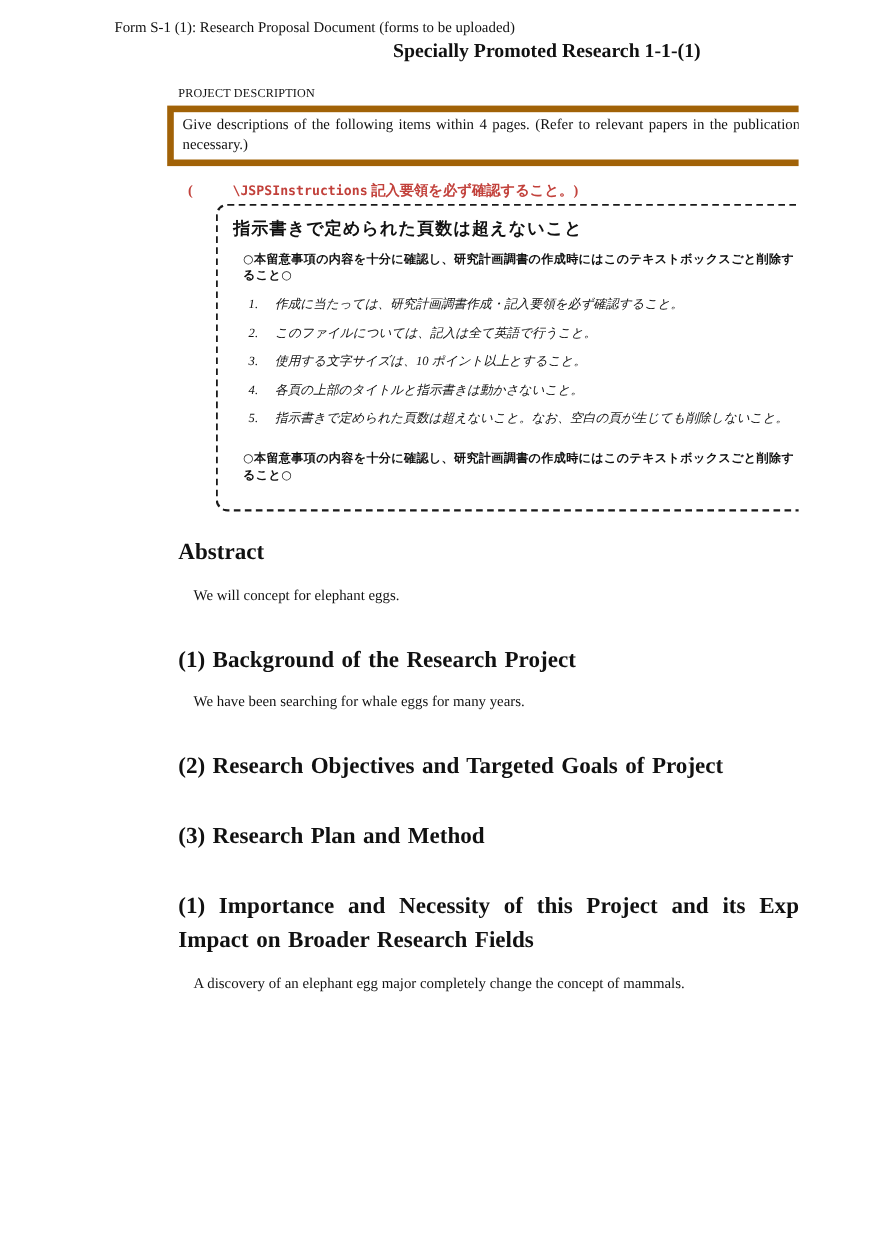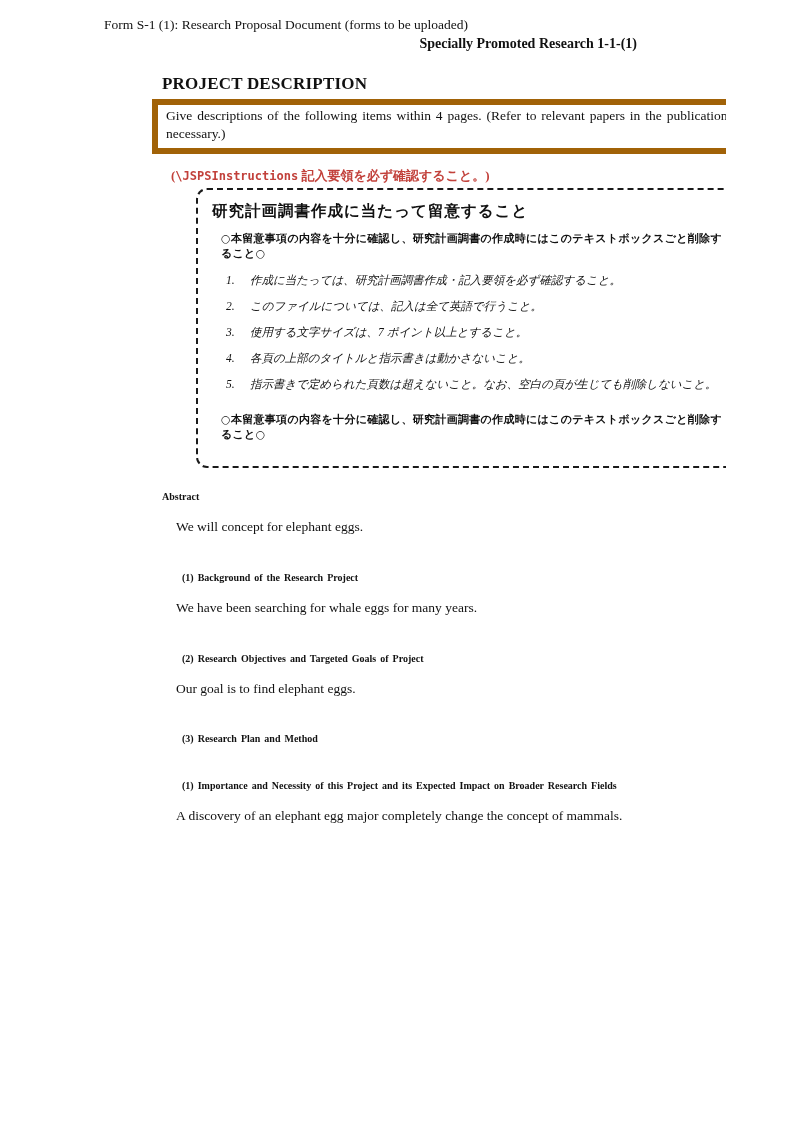--- a/index.html
+++ b/index.html
@@ -15,31 +15,31 @@
     overflow: hidden;
   }
   .header { padding: 16px 89px 0 36px; }
   .header-left {
     font-size: 13.5px;
     line-height: 1.3;
   }
   .header-right {
     text-align: right;
     font-weight: bold;
-    font-size: 14px;
+    font-size: 18px;
     margin-top: 2px;
   }
   .content {
     margin-left: 94px;
     width: 611px;
   }
   .pd-title {
     margin-top: 22px;
-    font-weight: bold;
-    font-size: 17px;
+    font-weight: normal;
+    font-size: 11px;
     letter-spacing: 0.2px;
   }
   .pd-box {
     margin-top: 5px;
     margin-left: -10px;
     width: 627px;
     border: 6px solid #a16207;
     padding: 2px 8px 4px 8px;
     font-size: 13.5px;
     line-height: 1.38;
@@ -49,20 +49,21 @@
     margin-top: 13px;
     margin-left: 9px;
     font-size: 13px;
     white-space: nowrap;
   }
   .red-note span { color: var(--red, #c2413b); }
   .red-cmd {
     font-family: "DejaVu Sans Mono", "Liberation Mono", monospace;
     font-weight: bold;
     font-size: 12px;
+    margin-left: 36px;
   }
   .red-jp {
     font-family: "Liberation Serif", serif;
     font-weight: bold;
   }
   .jp-box {
     margin-top: 3px;
     margin-left: 34px;
     width: 549px;
     border: 2px dashed #1a1a1a;
@@ -98,34 +99,34 @@
   }
   .jp-item-num {
     width: 18px;
     margin-left: 14px;
     flex: 0 0 auto;
   }
   .jp-item-text { margin-left: 6px; }
   .jp-confirm-bottom { margin-top: 21px; }
   .sec-heading {
     font-weight: bold;
-    font-size: 10px;
+    font-size: 21px;
     line-height: 1.5;
     text-align: justify;
     word-spacing: 1.5px;
   }
   .sec-body {
     margin-top: 12px;
     font-size: 13.5px;
     line-height: 1.6;
     text-indent: 14px;
     text-align: justify;
   }
   .mt-abstract { margin-top: 21px; }
-  .mt-sec { margin-top: 32px; margin-left: 20px; }
+  .mt-sec { margin-top: 32px; }
 </style>
 </head>
 <body>
 
 <div class="page">
 
   <div class="header">
     <div class="header-left">Form S-1 (1): Research Proposal Document (forms to be uploaded)</div>
     <div class="header-right">Specially Promoted Research 1-1-(1)</div>
   </div>
@@ -136,55 +137,54 @@
 
     <div class="pd-box">
       <span>Give descriptions of the following items within 4 pages. (Refer to relevant papers in the publication list as necessary.)</span>
     </div>
 
     <div class="red-note">
       <span class="red-jp">(</span><span class="red-cmd">\JSPSInstructions</span><span class="red-jp"> 記入要領を必ず確認すること。)</span>
     </div>
 
     <div class="jp-box">
-      <div class="jp-title">研究計画調書作成に当たって留意すること</div>
+      <div class="jp-title">指示書きで定められた頁数は超えないこと</div>
       <div class="jp-confirm">○本留意事項の内容を十分に確認し、研究計画調書の作成時にはこのテキストボックスごと削除すること○</div>
       <div class="jp-list">
         <div class="jp-item">
           <span class="jp-item-num">1.</span>
           <span class="jp-item-text">作成に当たっては、研究計画調書作成・記入要領を必ず確認すること。</span>
         </div>
         <div class="jp-item">
           <span class="jp-item-num">2.</span>
           <span class="jp-item-text">このファイルについては、記入は全て英語で行うこと。</span>
         </div>
         <div class="jp-item">
           <span class="jp-item-num">3.</span>
-          <span class="jp-item-text">使用する文字サイズは、7 ポイント以上とすること。</span>
+          <span class="jp-item-text">使用する文字サイズは、10 ポイント以上とすること。</span>
         </div>
         <div class="jp-item">
           <span class="jp-item-num">4.</span>
           <span class="jp-item-text">各頁の上部のタイトルと指示書きは動かさないこと。</span>
         </div>
         <div class="jp-item">
           <span class="jp-item-num">5.</span>
           <span class="jp-item-text">指示書きで定められた頁数は超えないこと。なお、空白の頁が生じても削除しないこと。</span>
         </div>
       </div>
       <div class="jp-confirm jp-confirm-bottom">○本留意事項の内容を十分に確認し、研究計画調書の作成時にはこのテキストボックスごと削除すること○</div>
     </div>
 
     <div class="sec-heading mt-abstract">Abstract</div>
     <div class="sec-body">We will concept for elephant eggs.</div>
 
     <div class="sec-heading mt-sec">(1) Background of the Research Project</div>
     <div class="sec-body">We have been searching for whale eggs for many years.</div>
 
     <div class="sec-heading mt-sec">(2) Research Objectives and Targeted Goals of Project</div>
-    <div class="sec-body">Our goal is to find elephant eggs.</div>
 
     <div class="sec-heading mt-sec">(3) Research Plan and Method</div>
 
     <div class="sec-heading mt-sec">(1) Importance and Necessity of this Project and its Expected Impact on Broader Research Fields</div>
     <div class="sec-body">A discovery of an elephant egg major completely change the concept of mammals.</div>
 
   </div>
 </div>
 
 </body></html>

